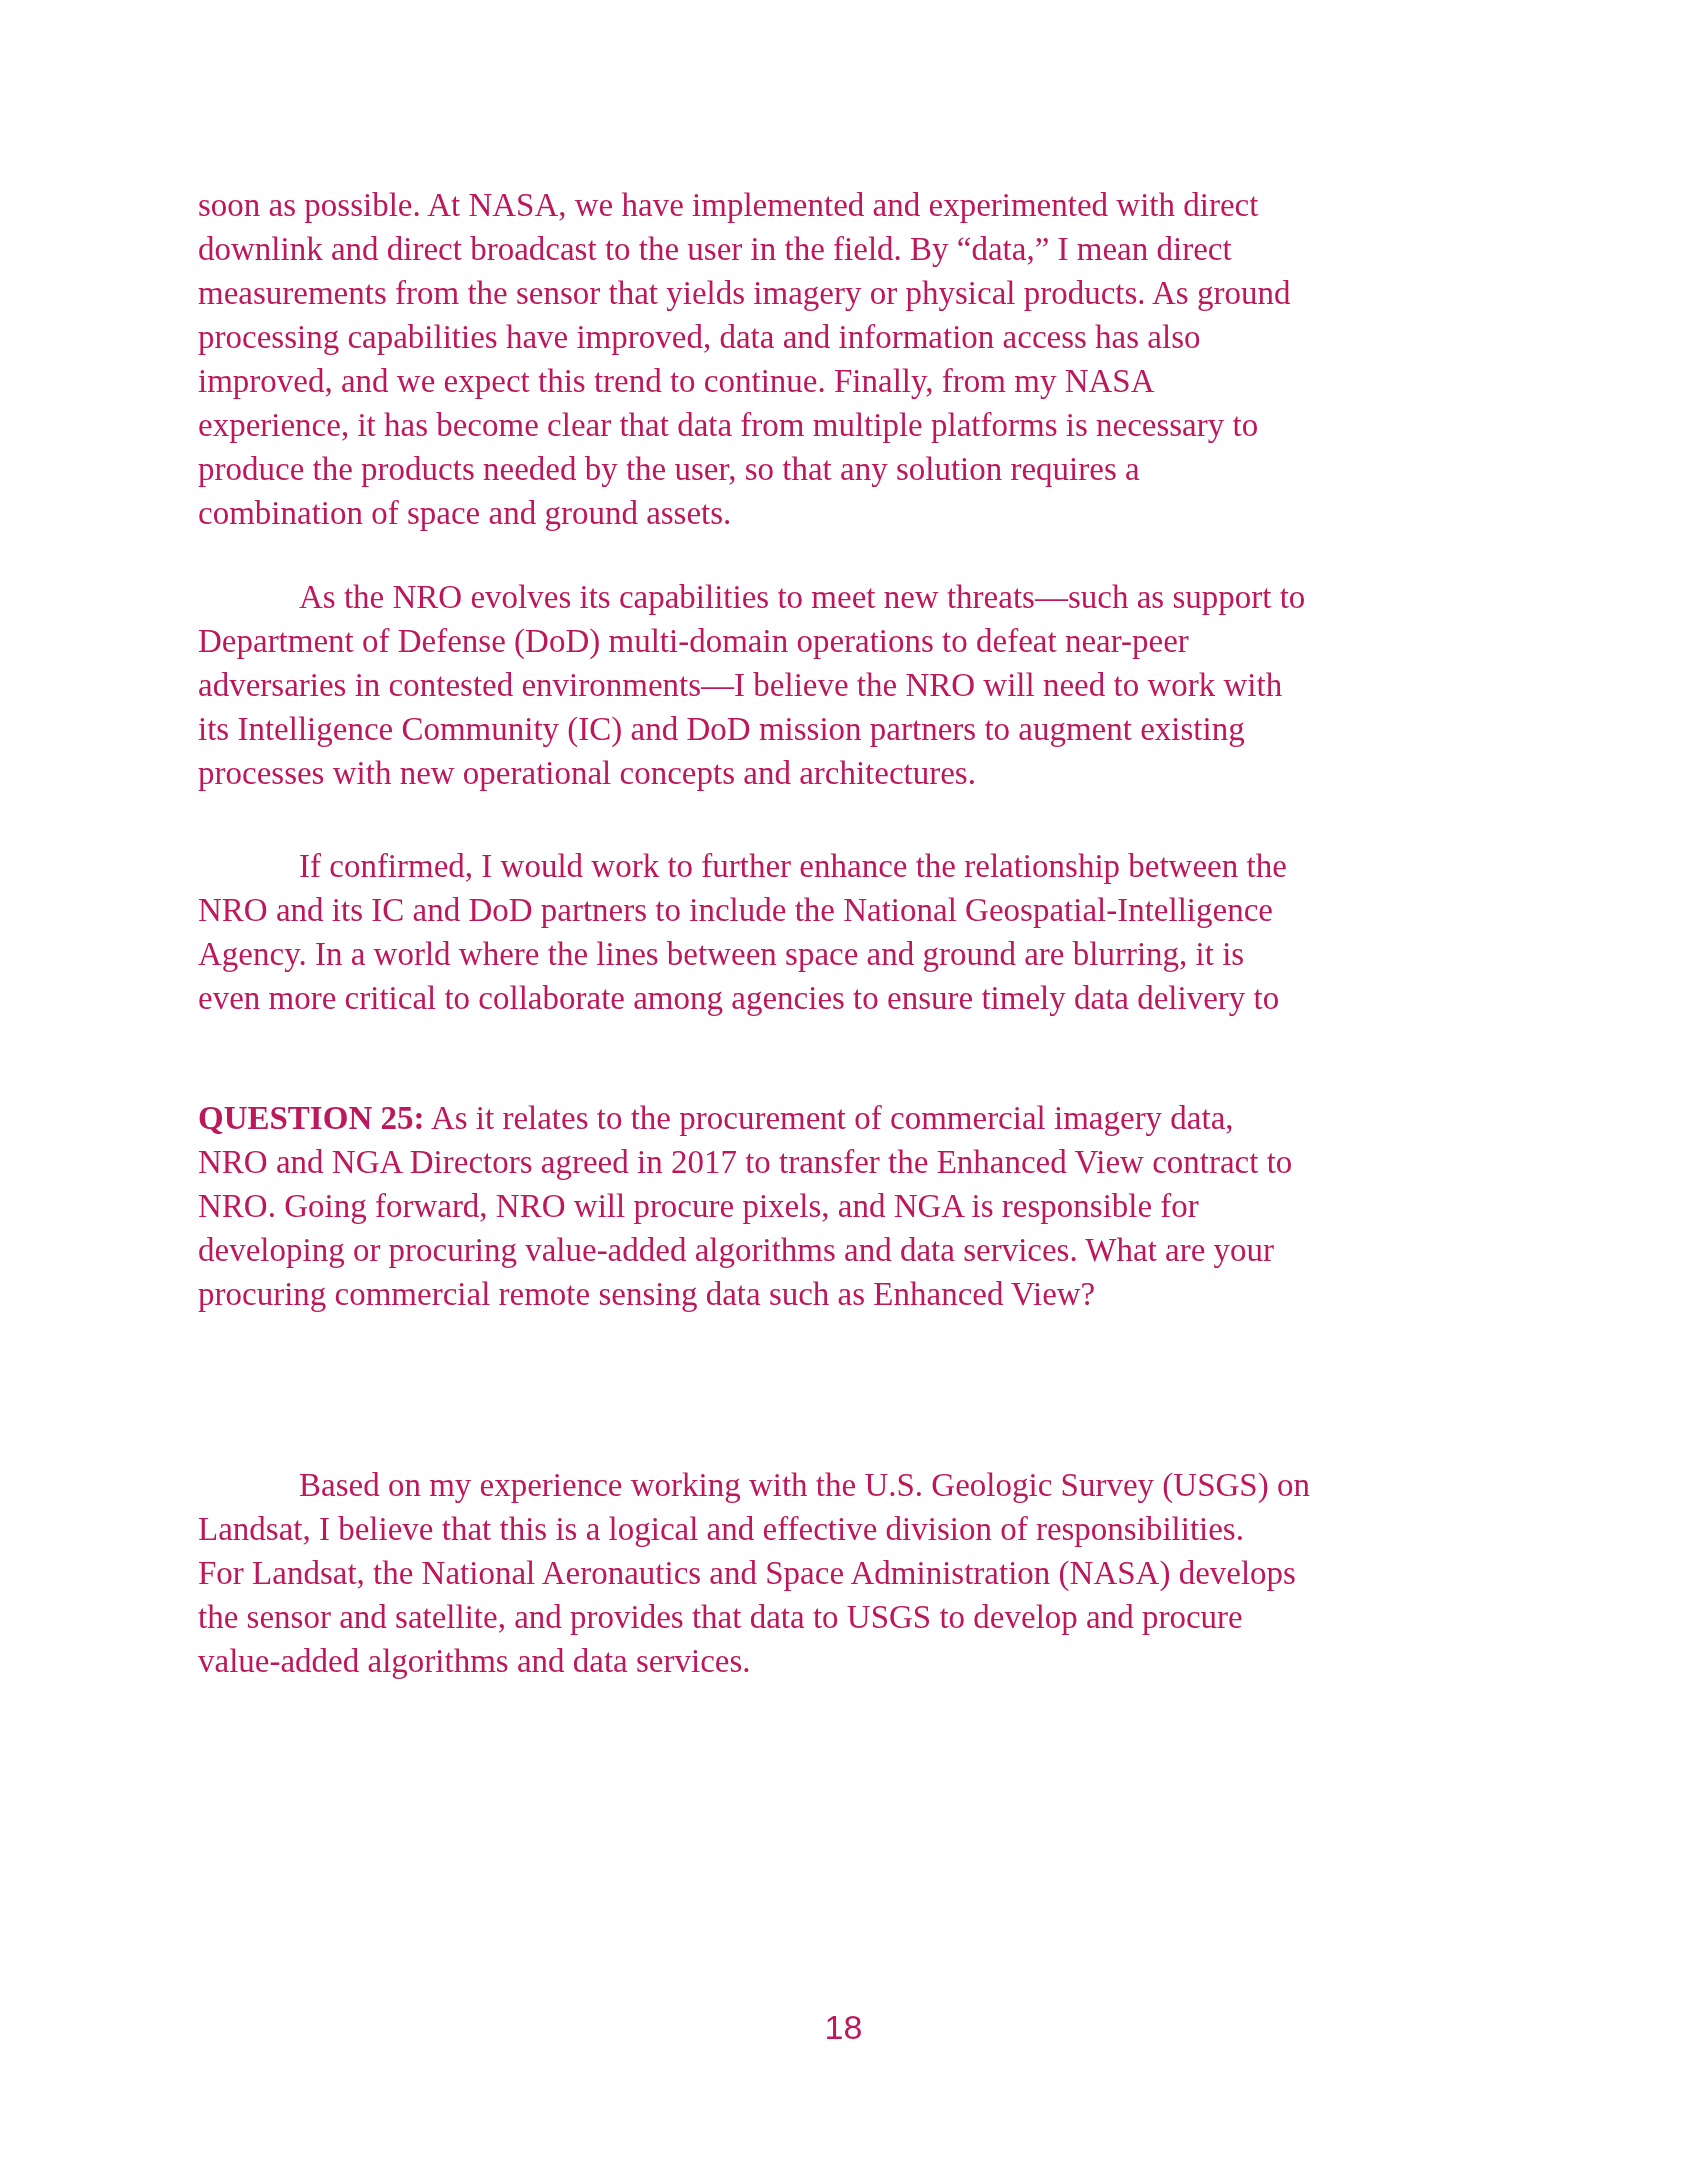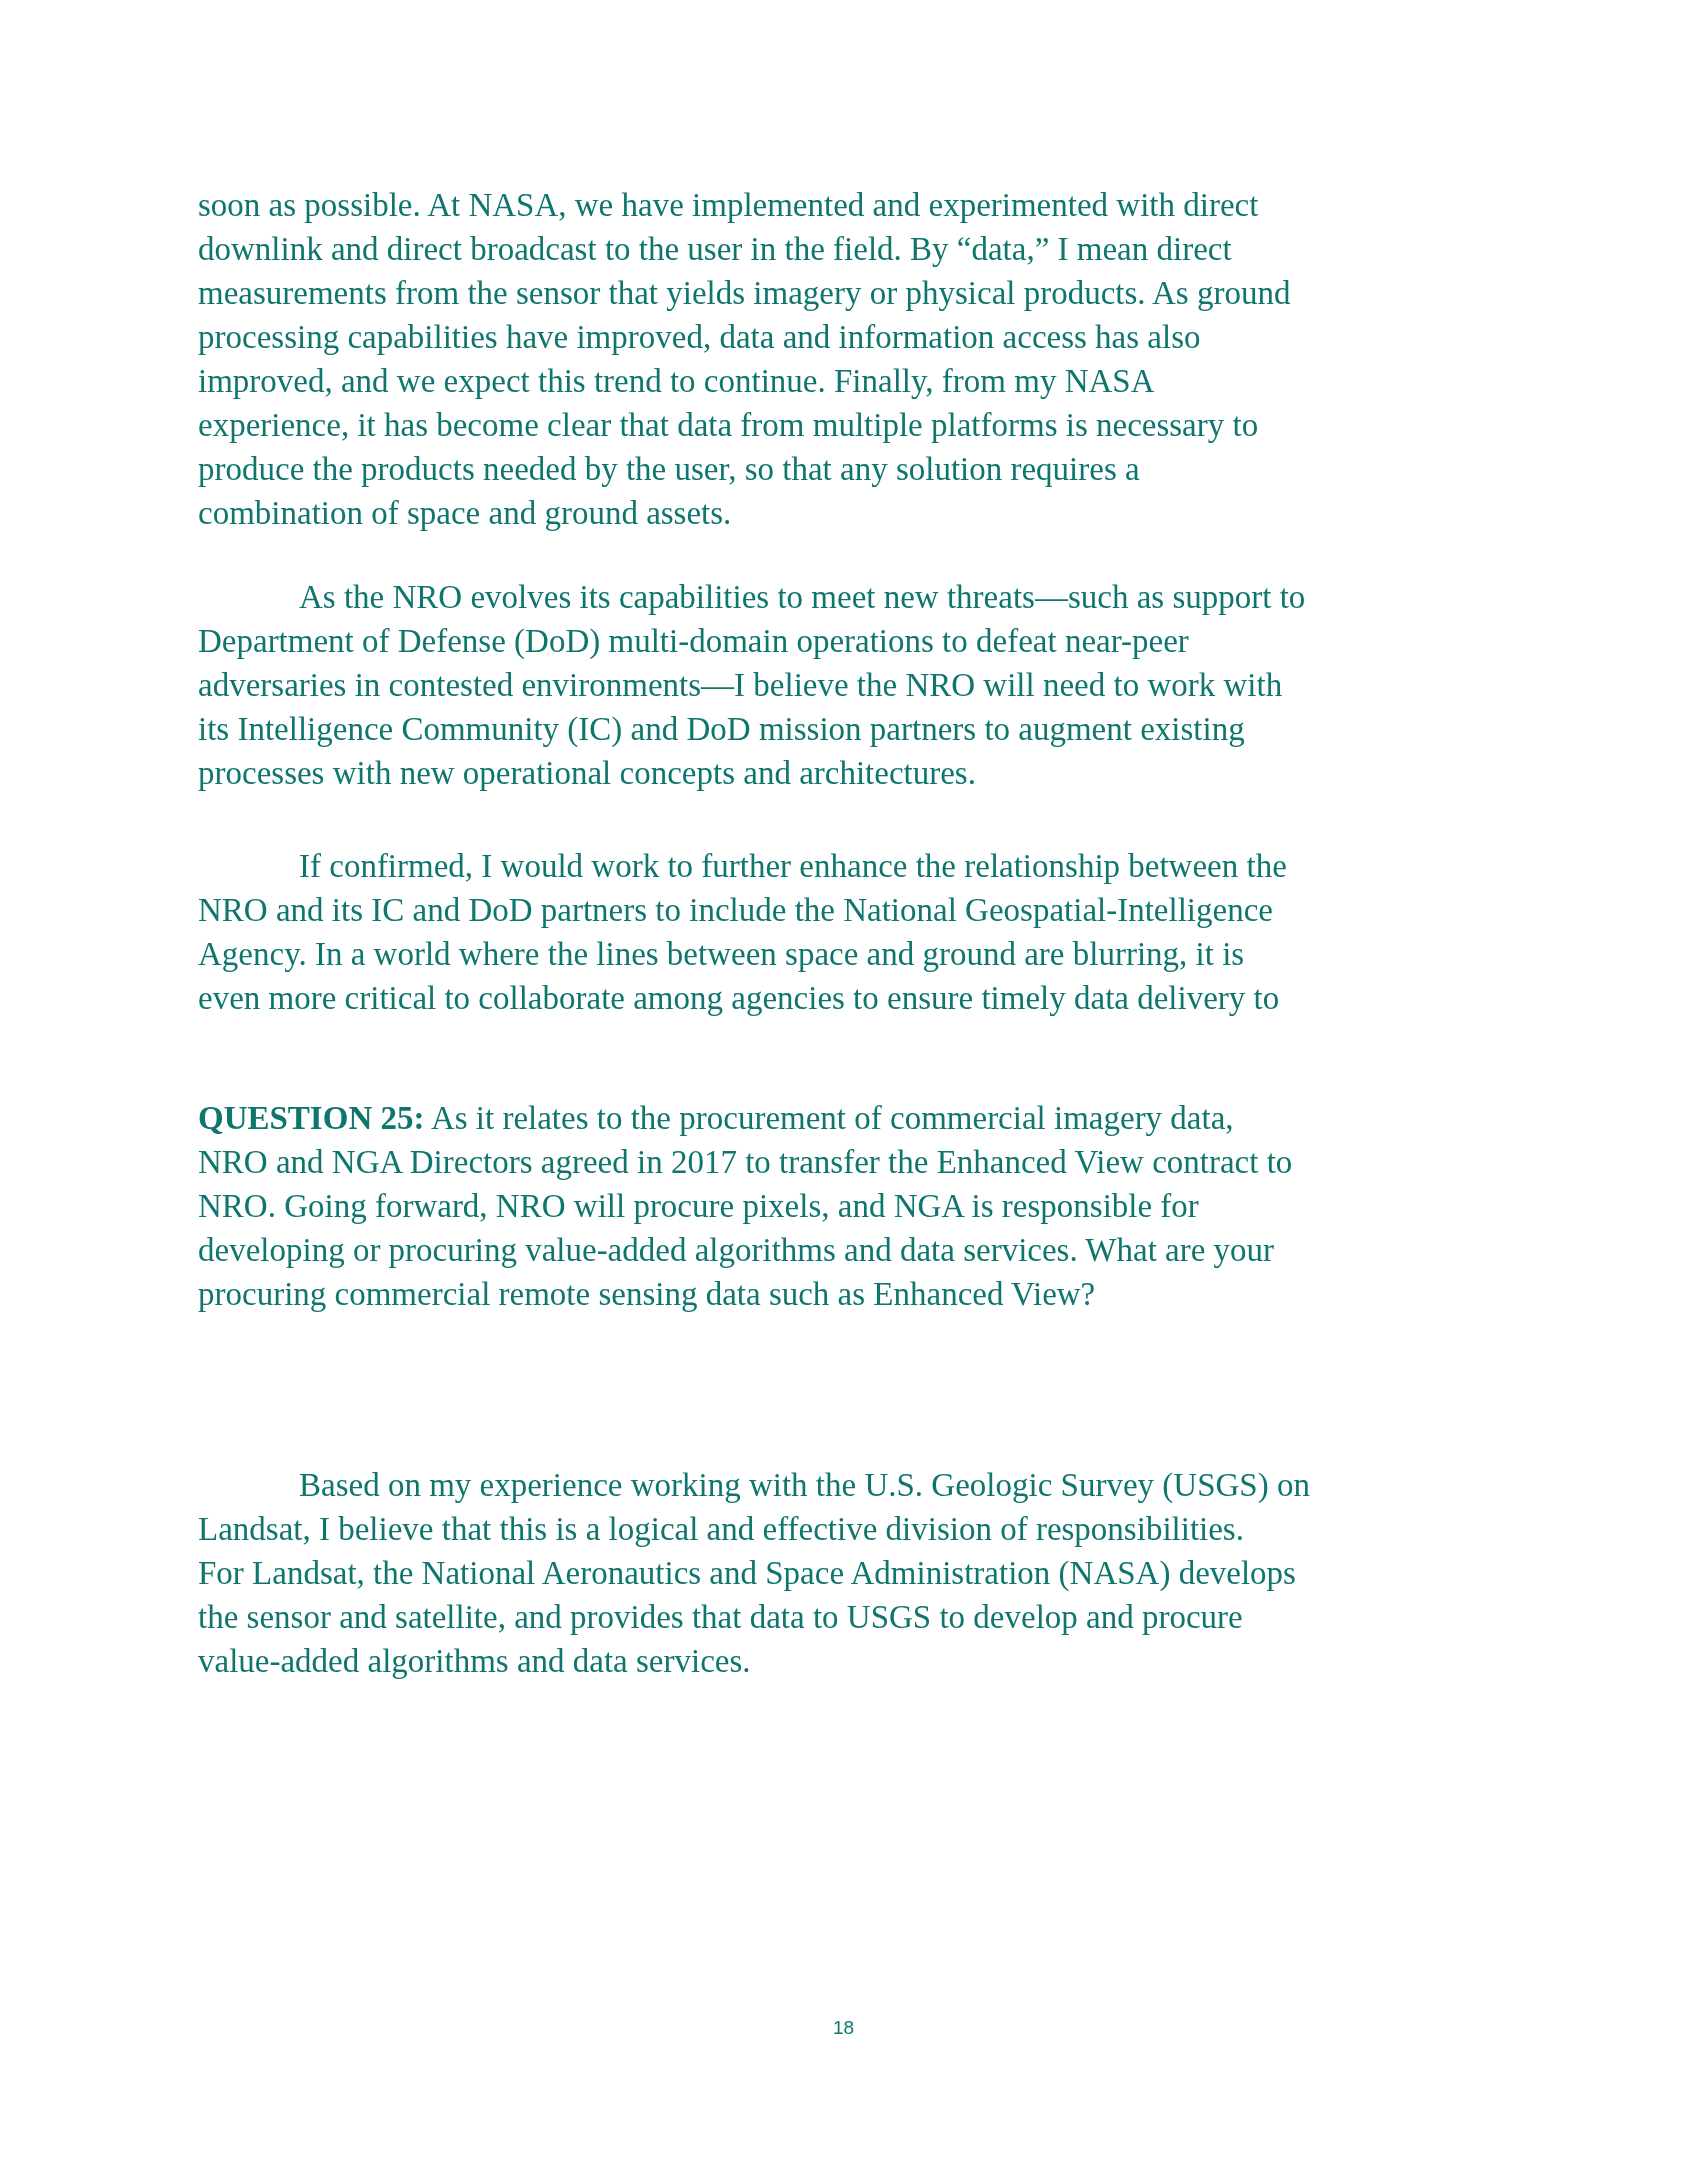--- a/index.html
+++ b/index.html
@@ -1,35 +1,35 @@
 <!DOCTYPE html>
 <html style="font-size:10.6px"><head>
 <meta charset="utf-8">
 <style>
   html, body { margin: 0; padding: 0; background: #ffffff; }
   body { width: 1687px; height: 2183px; position: relative; overflow: hidden; }
   .page {
     position: absolute; left: 0; top: 0; width: 1687px; height: 2183px;
-    background: #ffffff; color: #0f766e;
+    background: #ffffff; color: #be185d;
     font-family: "Liberation Serif", "DejaVu Serif", serif;
     font-size: 33px;
     line-height: 44px;
   }
   .para {
     position: absolute; left: 198px; width: 1297px;
     white-space: nowrap;
   }
   .line { display: block; height: 44px; }
   .indent { padding-left: 101px; }
   .q-label { font-weight: bold; }
   .page-number {
     position: absolute; left: 0; width: 1687px; top: 2011px;
     text-align: center;
     font-family: "Liberation Sans", "DejaVu Sans", sans-serif;
-    font-size: 19px; line-height: 33px;
+    font-size: 34px; line-height: 33px;
   }
 </style>
 </head>
 <body>
 
 <div class="page">
 
   <div class="para" style="top:183px;">
     <span class="line">soon as possible.  At NASA, we have implemented and experimented with direct</span>
     <span class="line">downlink and direct broadcast to the user in the field.  By “data,” I mean direct</span>

